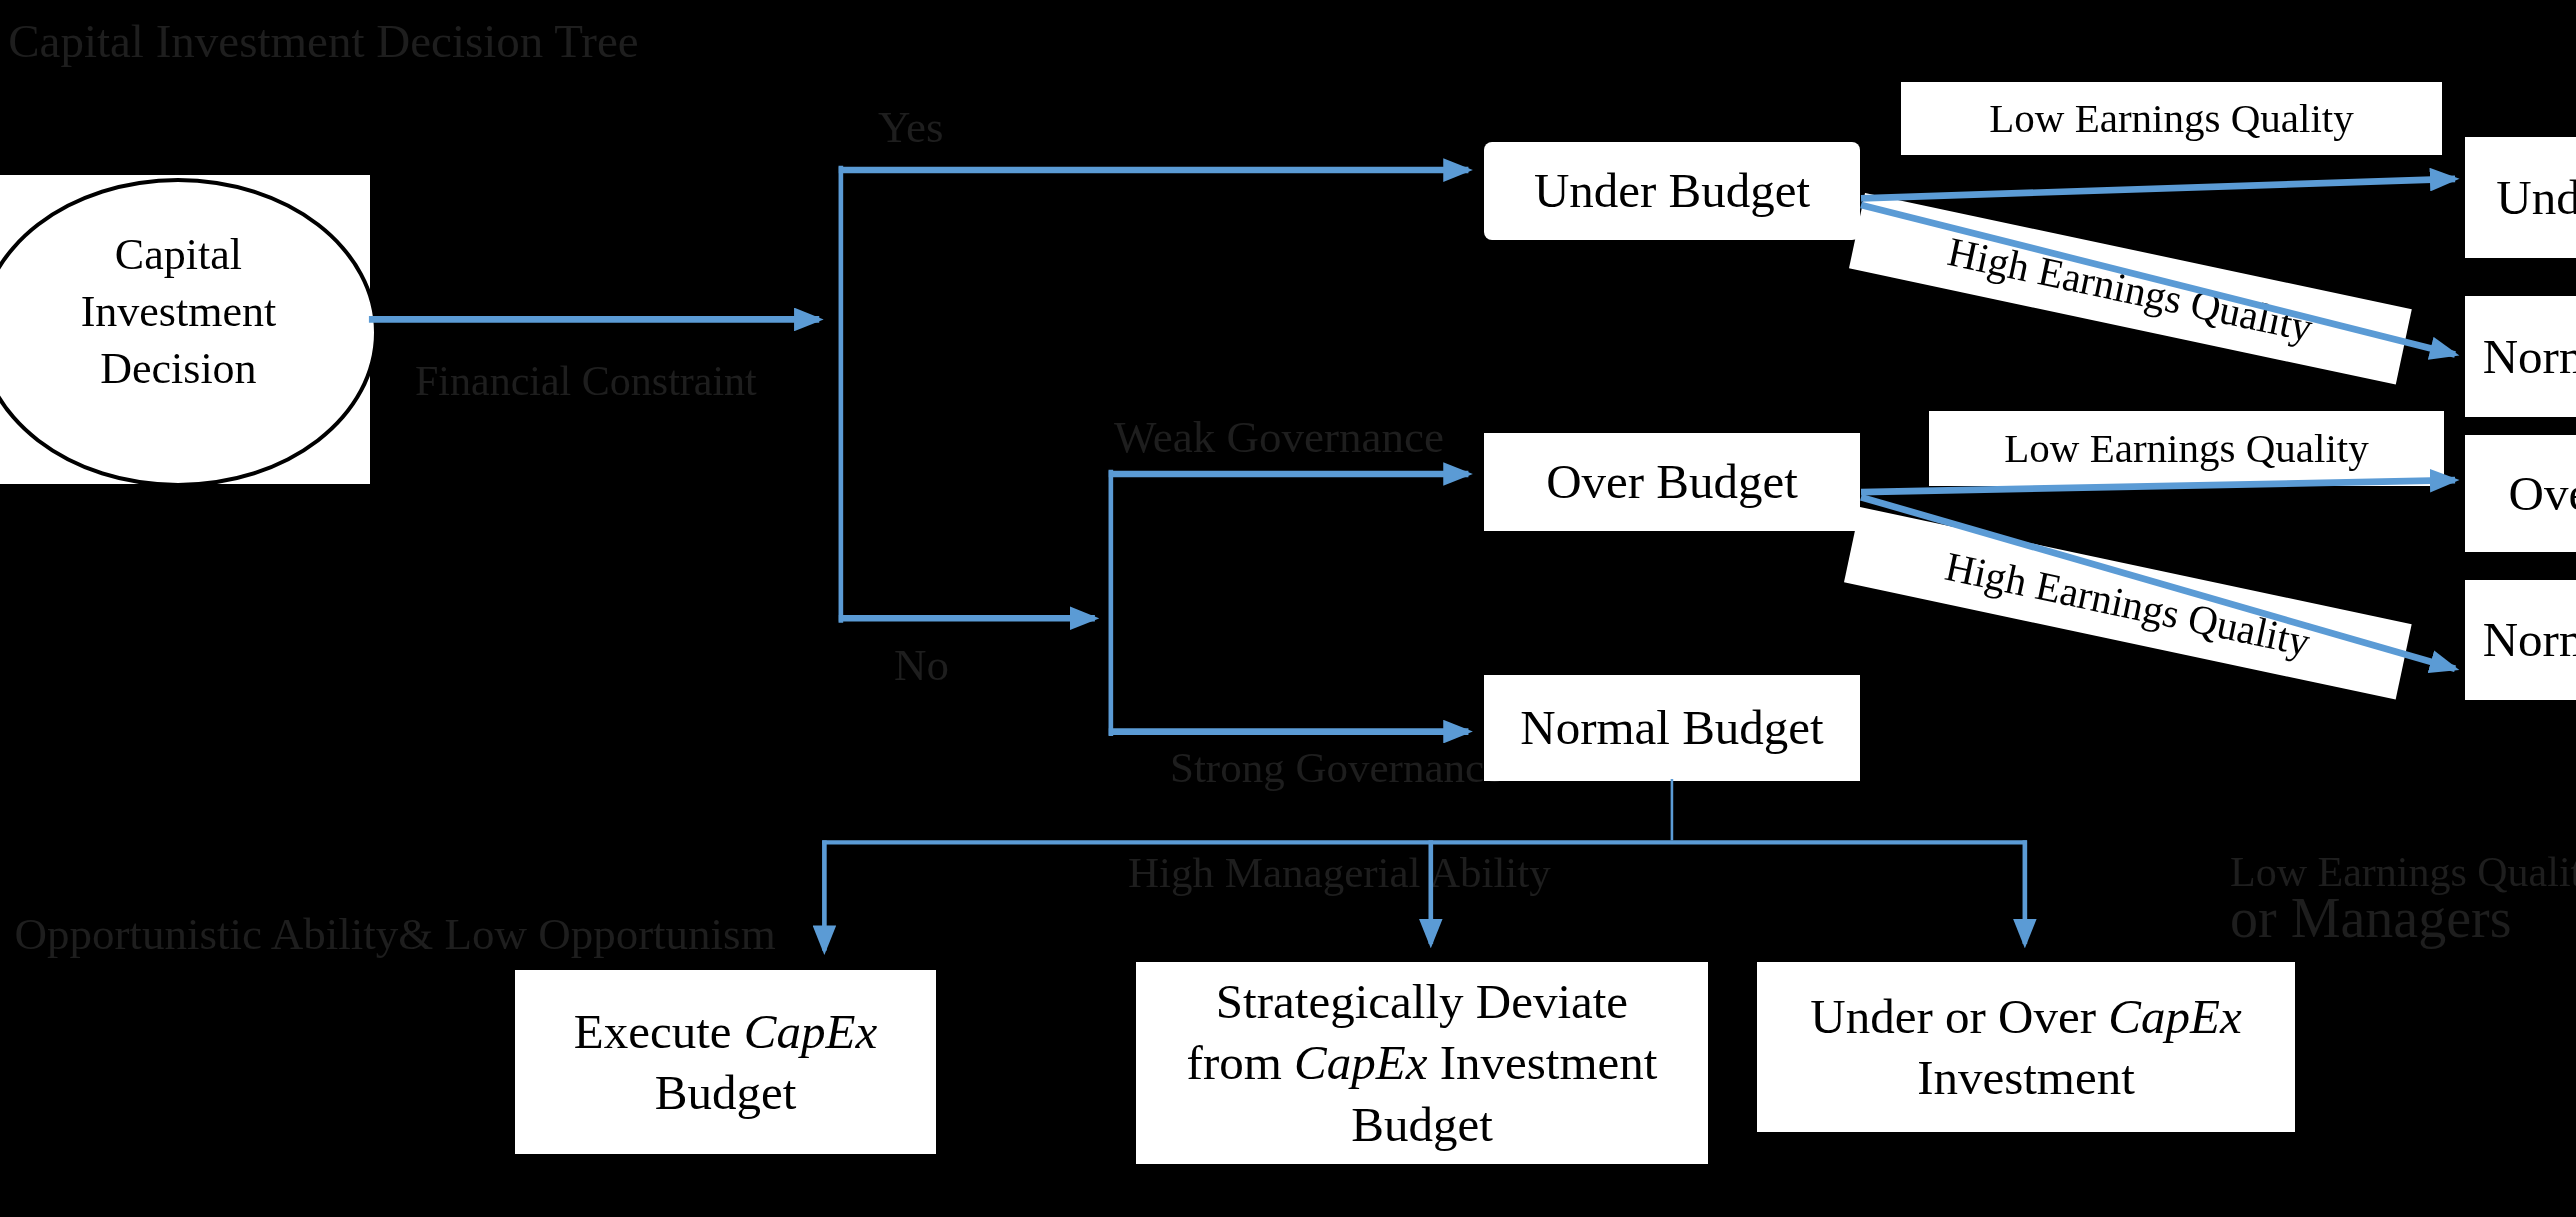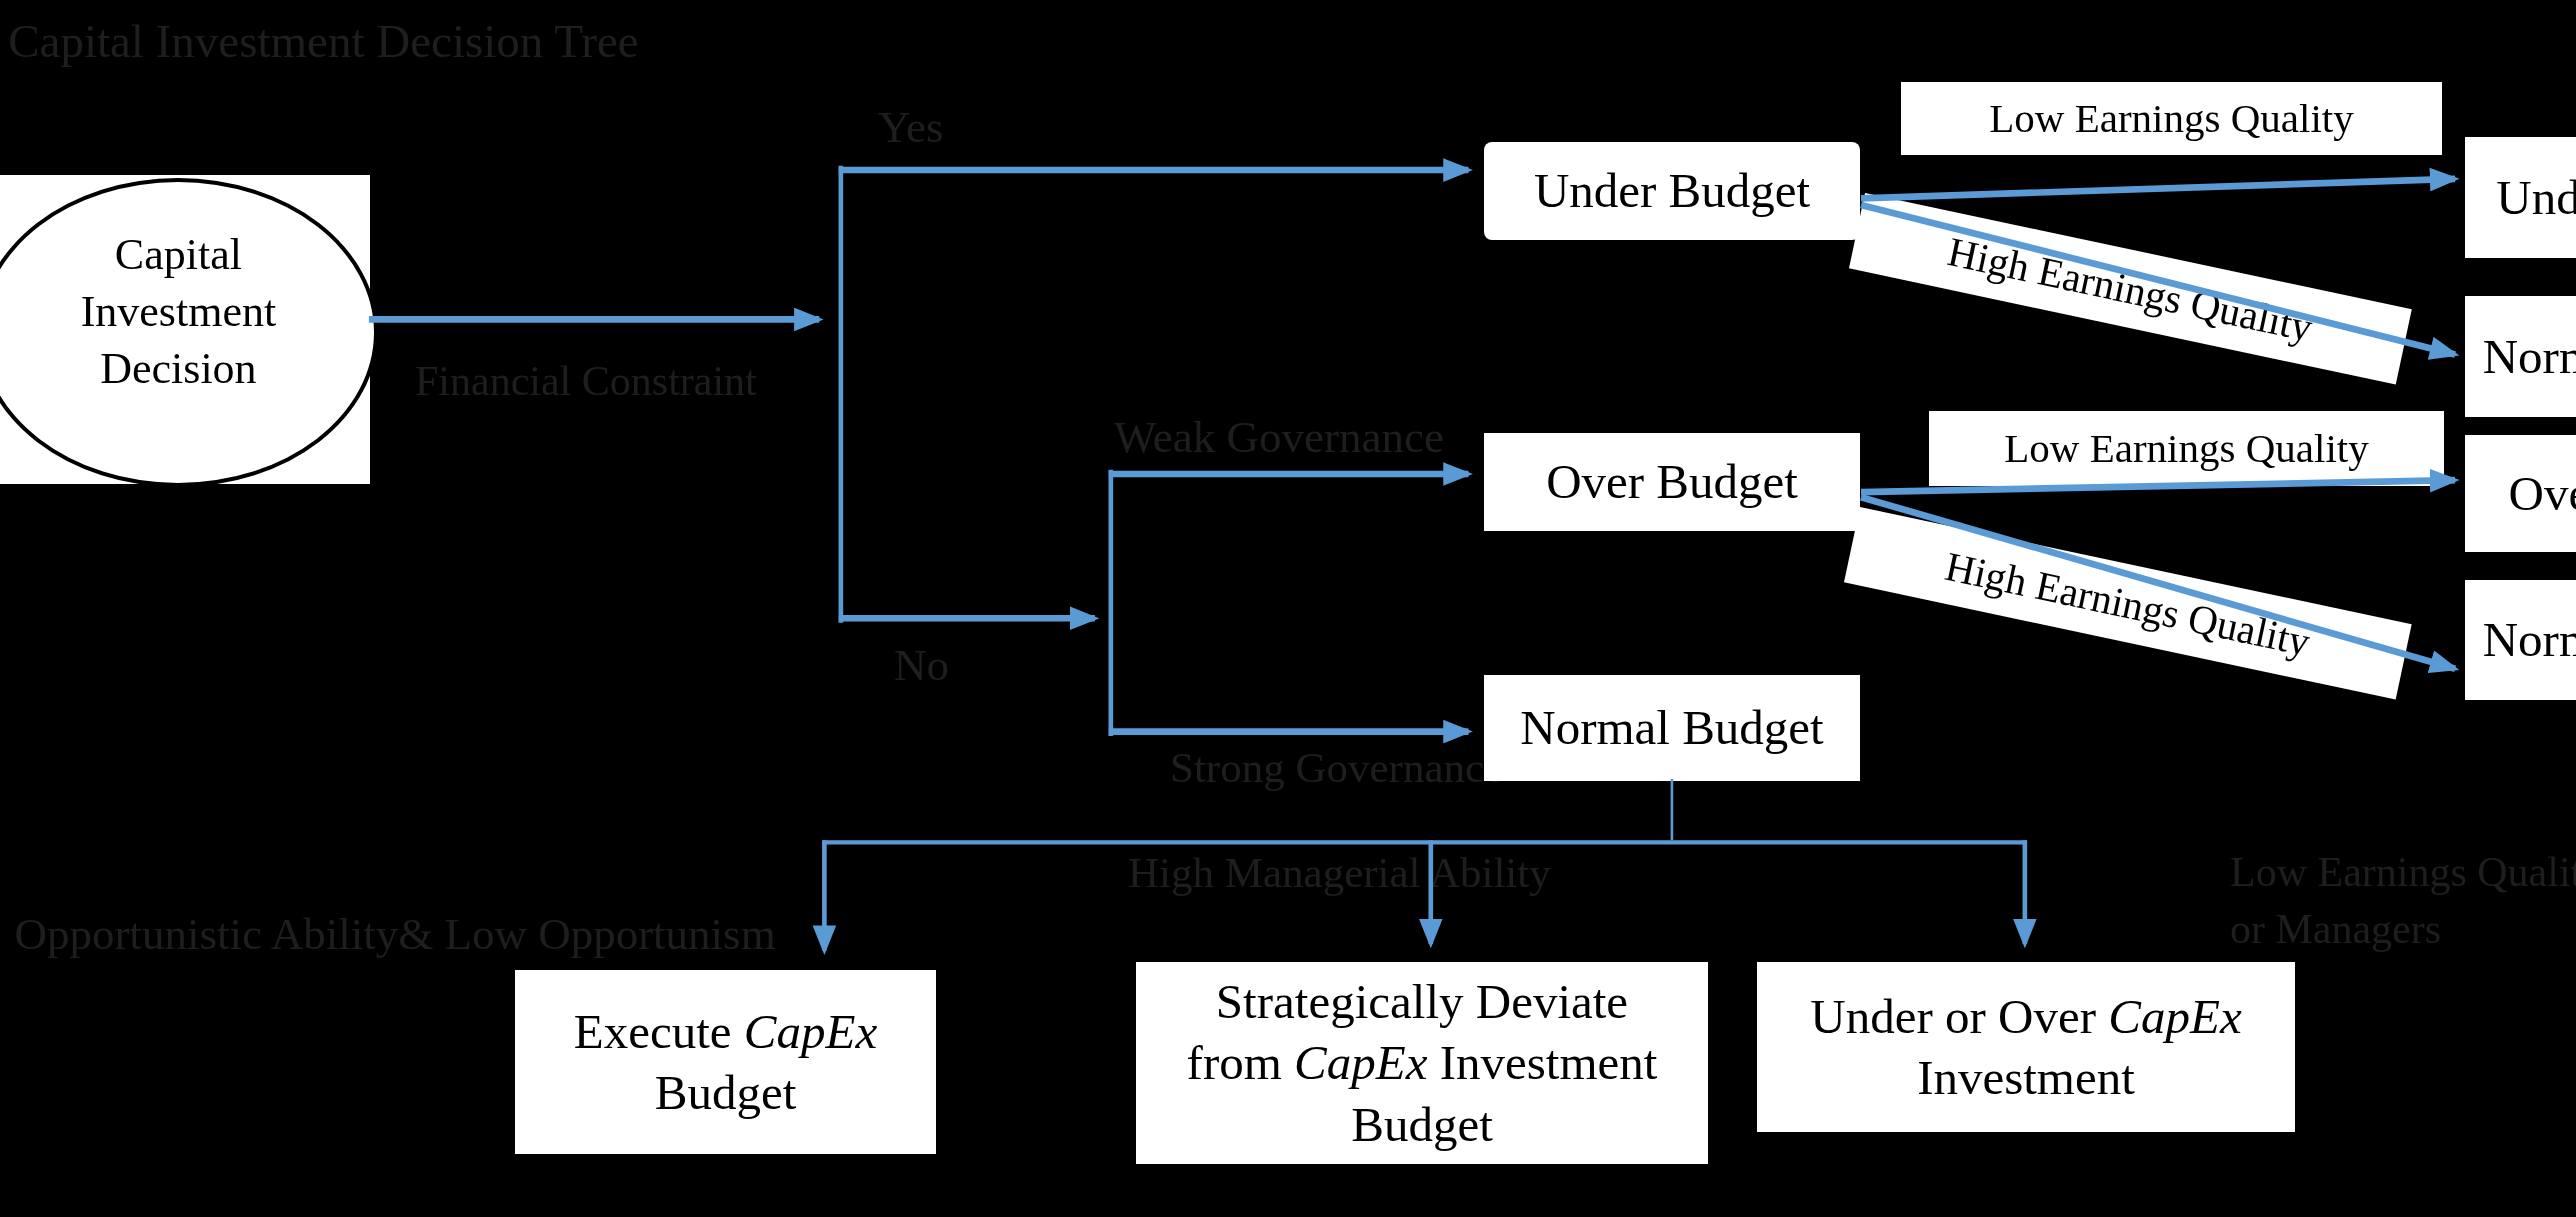--- a/index.html
+++ b/index.html
@@ -73,21 +73,21 @@
   <div class="box z10" style="left:1757px;top:962px;width:538px;height:170px;font-size:49px;">
     <div>
       <span>Under or Over </span><span class="it">CapEx</span><br>
       <span>Investment</span>
     </div>
   </div>
 
   <div class="faint" style="left:14.4px;top:908px;font-size:45px;">Opportunistic Ability&amp; Low Opportunism</div>
   <div class="faint" style="left:1128px;top:848px;font-size:43px;">High Managerial Ability</div>
   <div class="faint" style="left:2230px;top:848px;font-size:42px;">Low Earnings Quality</div>
-  <div class="faint" style="left:2230px;top:905px;font-size:42px;">or Managers</div>
+  <div class="faint" style="left:2230px;top:886px;font-size:56px;">or Managers</div>
 
   <svg class="connectors" width="2892" height="1218" viewBox="0 0 5613 2364">
     <defs>
       <marker id="ah" viewBox="0 0 10 8" refX="8.5" refY="4" markerUnits="userSpaceOnUse" markerWidth="58" markerHeight="46" orient="auto">
         <path d="M0,0 L10,4 L0,8 Z" fill="#5B9BD5"></path>
       </marker>
     </defs>
     <line x1="716" y1="620" x2="1590" y2="620" stroke-width="13" marker-end="url(#ah)" stroke="#5B9BD5"></line>
     <line x1="1632" y1="326" x2="1632" y2="1204" stroke-width="9" stroke-linecap="square" stroke="#5B9BD5"></line>
     <line x1="1628" y1="330" x2="2850" y2="330" stroke-width="13" marker-end="url(#ah)" stroke="#5B9BD5"></line>

